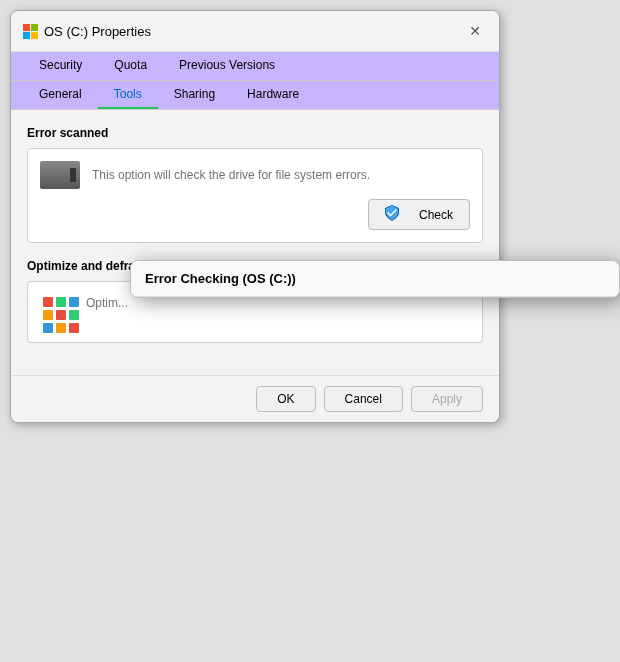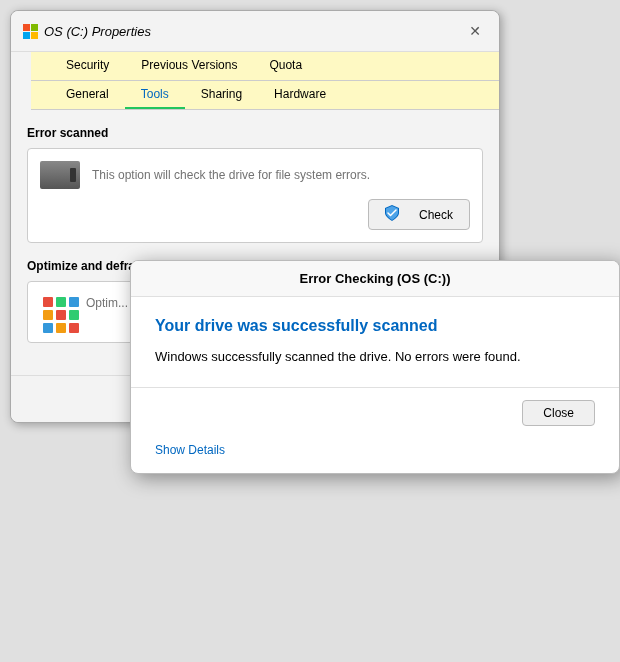--- a/index.html
+++ b/index.html
@@ -39,42 +39,40 @@
     .title-bar-left {
       display: flex;
       align-items: center;
       gap: 6px;
     }
 
     .title-bar-text {
       font-size: 13px;
       font-weight: normal;
       color: #000;
-      font-style: italic;
     }
 
     .title-bar-close {
       width: 24px;
       height: 24px;
       display: flex;
       align-items: center;
       justify-content: center;
       border-radius: 4px;
       cursor: pointer;
       font-size: 14px;
       color: #555;
     }
 
     
     .tabs-row {
       display: flex;
-      background: #fef9c3;
+      background: #c4b5fd;
       border-bottom: 1px solid #ccc;
-      padding: 0 19px;
-      margin-left: 20px;
+      padding: 0 12px;
     }
     .tab {
       padding: 6px 16px;
       cursor: pointer;
       font-size: 12px;
       color: #000;
       border-bottom: 2px solid transparent;
       white-space: nowrap;
     }
     .tab.active {
@@ -197,21 +195,21 @@
       background: #fff;
       border: 1px solid #bbb;
       border-radius: 8px;
       box-shadow: 4px 4px 20px rgba(0,0,0,0.4);
       overflow: hidden;
     }
 
     .dialog-title-bar {
       display: flex;
       align-items: center;
-      justify-content: center;
+      justify-content: flex-start;
       padding: 10px 14px;
       background: #f8f8f8;
       border-bottom: 1px solid #e0e0e0;
     }
 
     .dialog-title-text {
       font-size: 13px;
       font-weight: 600;
       color: #000;
     }
@@ -311,22 +309,22 @@
           <span></span>
       </div>
       <span class="title-bar-text">OS (C:) Properties</span>
     </div>
     <div class="title-bar-close">✕</div>
   </div>
 
   <div class="tab-rows">
     <div class="tabs-row">
       <div class="tab">Security</div>
+      <div class="tab">Quota</div>
       <div class="tab">Previous Versions</div>
-      <div class="tab">Quota</div>
     </div>
     <div class="tabs-row">
       <div class="tab">General</div>
       <div class="tab active">Tools</div>
       <div class="tab">Sharing</div>
       <div class="tab">Hardware</div>
     </div>
   </div>
 
   <div class="content">
@@ -375,22 +373,13 @@
     <button class="btn">OK</button>
     <button class="btn">Cancel</button>
     <button class="btn disabled">Apply</button>
   </div>
 </div>
 
 <div class="dialog">
   <div class="dialog-title-bar">
     <span class="dialog-title-text">Error Checking (OS (C:))</span>
   </div>
-  <div class="dialog-body">
-    <div class="dialog-success-title">Your drive was successfully scanned</div>
-    <div class="dialog-desc">Windows successfully scanned the drive. No errors were found.</div>
-    <div class="dialog-divider"></div>
-    <div class="dialog-actions">
-      <button class="btn-close-dialog">Close</button>
-    </div>
-    <a class="show-details-link" href="#">Show Details</a>
-  </div>
 </div>
 
 </body></html>

